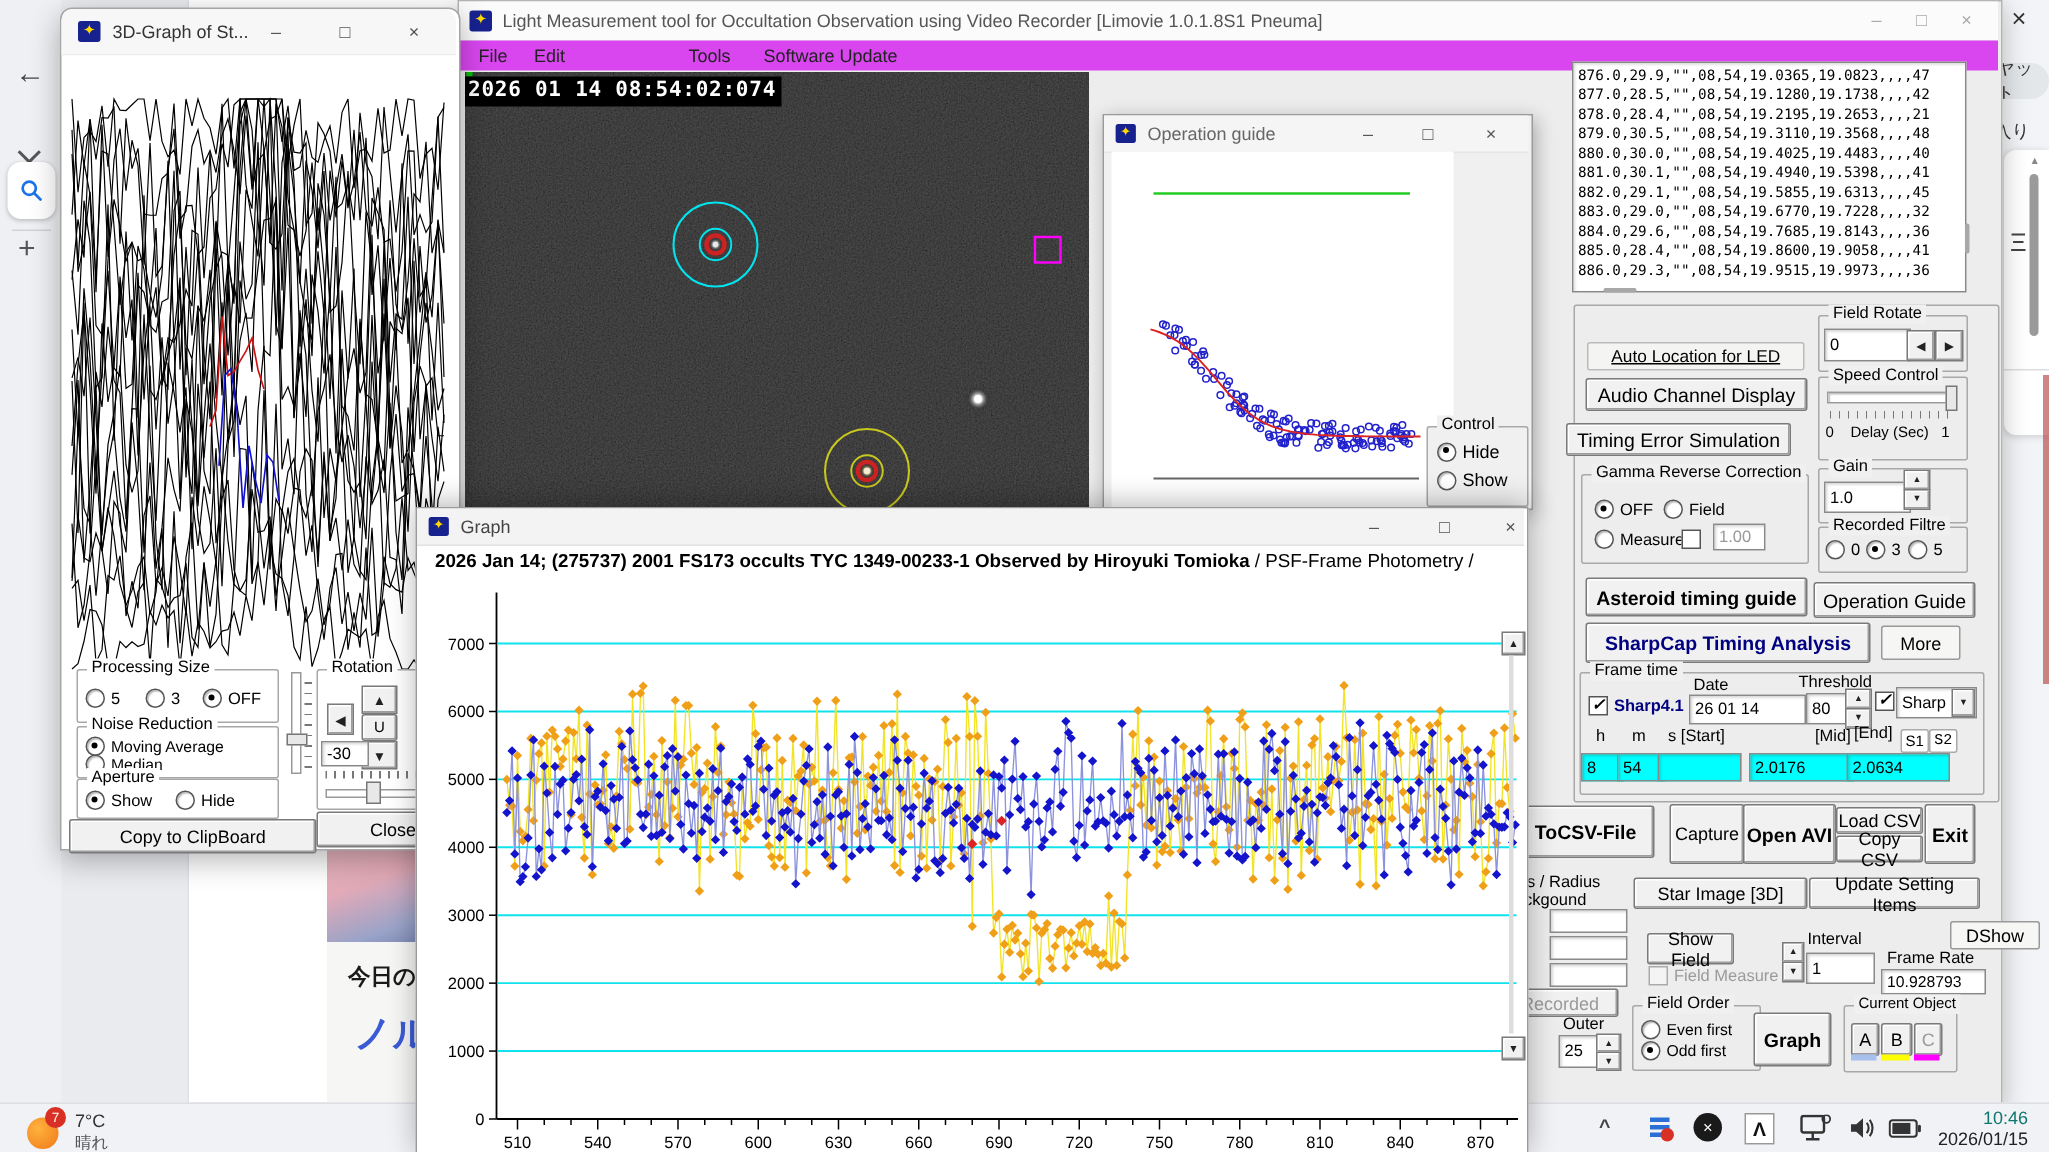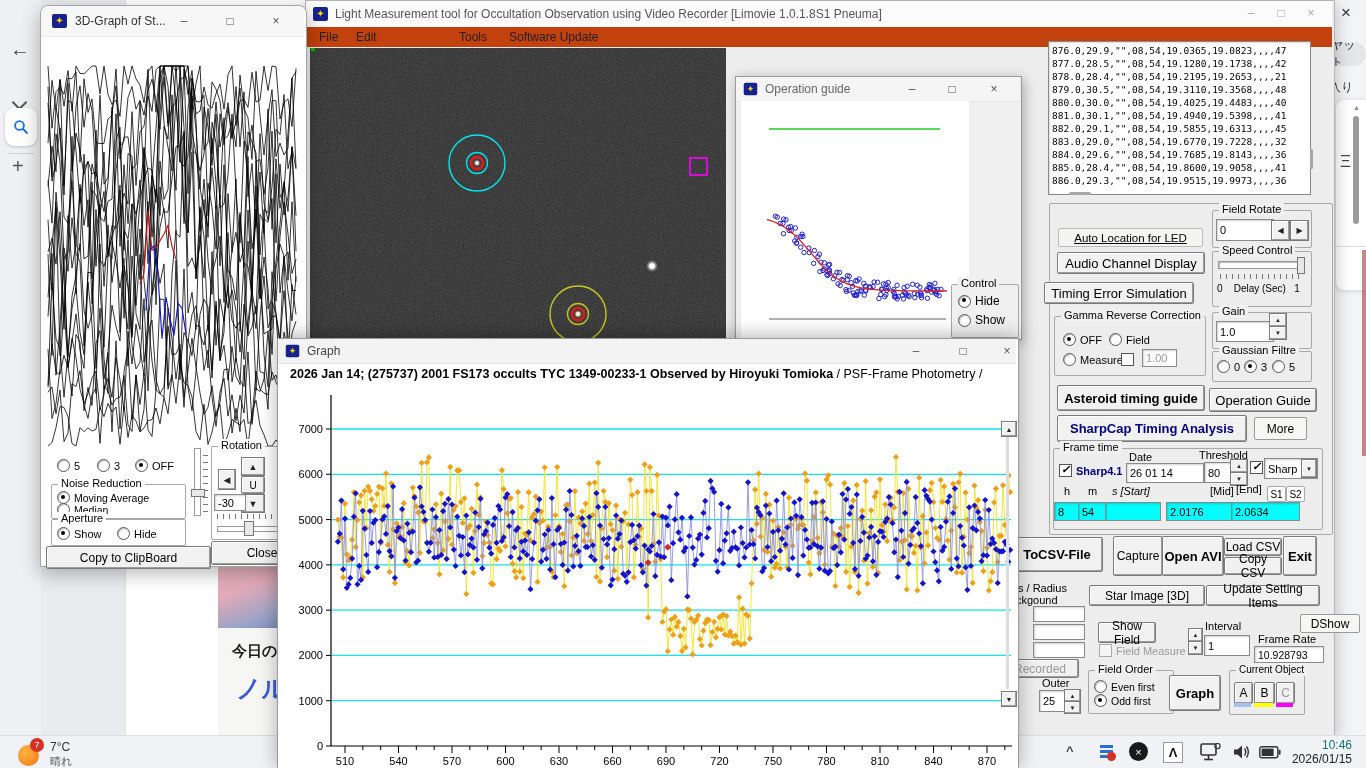--- a/index.html
+++ b/index.html
@@ -81,21 +81,21 @@
 
 <div class="abs" style="left:305px;top:0;width:1028px;height:735px;background:#ededed;border:1px solid #b5b5b5;box-shadow:0 4px 16px rgba(0,0,0,.25);">
   <div class="abs" style="left:0;top:0;width:1026px;height:26px;background:#fbfbfb;border-bottom:1px solid #e3e3e3;display:flex;align-items:center;">
     <span class="limicon">✦</span>
     <span style="font-size:12px;color:#555;margin-left:7px;">Light Measurement tool for Occultation Observation using Video Recorder [Limovie 1.0.1.8S1 Pneuma]</span>
   </div>
   <div class="abs wbtn" style="left:932px;top:2px;color:#aaa;">–</div>
   <div class="abs wbtn" style="left:962px;top:2px;color:#aaa;">□</div>
   <div class="abs wbtn" style="left:992px;top:2px;color:#aaa;">×</div>
 
-  <div class="abs" style="left:0;top:26px;width:1026px;height:20px;background:#c2410c;">
+  <div class="abs" style="left:0;top:26px;width:1026px;height:20px;background:#d946ef;">
     <span class="abs" style="left:13px;top:3px;font-size:12px;color:#222;">File</span>
     <span class="abs" style="left:50px;top:3px;font-size:12px;color:#222;">Edit</span>
     <span class="abs" style="left:98px;top:3px;font-size:12px;color:#222;margin-top:48px;">Option</span>
     <span class="abs" style="left:153px;top:3px;font-size:12px;color:#222;">Tools</span>
     <span class="abs" style="left:203px;top:3px;font-size:12px;color:#222;">Software Update</span>
   </div>
 
   <div class="abs" style="left:4px;top:47px;width:416px;height:298px;background:#000;overflow:hidden;">
     <svg width="416" height="298" style="position:absolute;left:0;top:0;">
       <defs>
@@ -138,20 +138,21 @@
         <circle cx="268" cy="266" r="28" fill="none" stroke="#c8c820" stroke-width="1.4"></circle>
         <circle cx="268" cy="266" r="10.5" fill="none" stroke="#c8c820" stroke-width="1.3"></circle>
         <circle cx="268" cy="266" r="6" fill="none" stroke="#cc2222" stroke-width="3"></circle>
         <circle cx="268" cy="266" r="5" fill="url(#st2)"></circle>
         <circle cx="268" cy="266" r="2.2" fill="#f4ead0"></circle>
       </g>
 
       <rect x="380" y="110" width="17" height="17" fill="none" stroke="#ff00ff" stroke-width="1.6"></rect>
       <rect x="1" y="0" width="4" height="3" fill="#00c000"></rect>
     </svg>
+    <div class="abs mono" style="left:0;top:3px;height:19px;background:#000;color:#fff;font-size:14px;font-weight:bold;padding:1px 4px 0 2px;letter-spacing:.5px;">2026 01 14 08:54:02:074</div>
   </div>
 
   <div class="abs mono" style="left:742px;top:40px;width:258px;height:150px;background:#fff;border:1px solid #888;box-shadow:inset 1px 1px 2px rgba(0,0,0,.15);font-size:9.5px;line-height:13px;padding:2px 0 0 3px;overflow:hidden;color:#000;white-space:pre;"><div>876.0,29.9,"",08,54,19.0365,19.0823,,,,47</div><div>877.0,28.5,"",08,54,19.1280,19.1738,,,,42</div><div>878.0,28.4,"",08,54,19.2195,19.2653,,,,21</div><div>879.0,30.5,"",08,54,19.3110,19.3568,,,,48</div><div>880.0,30.0,"",08,54,19.4025,19.4483,,,,40</div><div>881.0,30.1,"",08,54,19.4940,19.5398,,,,41</div><div>882.0,29.1,"",08,54,19.5855,19.6313,,,,45</div><div>883.0,29.0,"",08,54,19.6770,19.7228,,,,32</div><div>884.0,29.6,"",08,54,19.7685,19.8143,,,,36</div><div>885.0,28.4,"",08,54,19.8600,19.9058,,,,41</div><div>886.0,29.3,"",08,54,19.9515,19.9973,,,,36</div></div>
   <div class="abs" style="left:763px;top:191px;width:22px;height:3px;background:#a8a8a8;border-radius:2px;"></div>
   <div class="abs" style="left:1004px;top:148px;width:3px;height:20px;background:#a8a8a8;border-radius:2px;"></div>
 
   <div class="gb" style="left:743px;top:202px;width:282px;height:330px;"></div>
 
   <div class="b" style="left:752px;top:227px;width:143px;height:17px;background:#f4f4f2;box-shadow:none;border:1px solid #bbb;">
     <span style="text-decoration:underline;font-size:11.5px;">Auto Location for LED</span>
@@ -195,21 +196,21 @@
   <div class="lbl" style="left:911px;top:282px;font-size:10px;white-space:pre;">0    Delay (Sec)   1</div>
 
   <div class="gb" style="left:906px;top:311px;width:98px;height:35px;">
     <b>Gain</b>
   </div>
   <div class="f" style="left:910px;top:320px;width:50px;height:19px;">1.0</div>
   <div class="sp" style="left:963px;top:312px;width:16px;height:12px;">▲</div>
   <div class="sp" style="left:963px;top:325px;width:16px;height:12px;">▼</div>
 
   <div class="gb" style="left:906px;top:350px;width:98px;height:29px;">
-    <b>Gaussian Filtre</b>
+    <b>Recorded Filtre</b>
   </div>
   <div class="rd" style="left:911px;top:359px;">
       <i></i>
       <span>0</span>
     </div>
   <div class="rd sel" style="left:938px;top:359px;">
       <i></i>
       <span>3</span>
     </div>
   <div class="rd" style="left:966px;top:359px;">
@@ -237,25 +238,25 @@
   <div class="sp" style="left:924px;top:471px;width:16px;height:12px;">▼</div>
   <div class="ck sel" style="left:944px;top:460px;">
       <i></i>
     </div>
   <div class="f" style="left:958px;top:457px;width:52px;height:19px;padding:0;">
     <span style="margin-left:3px;flex:1;">Sharp</span>
     <span class="sp" style="position:static;width:14px;height:17px;">▼</span>
   </div>
   <div class="lbl" style="left:758px;top:484px;">h</div>
   <div class="lbl" style="left:782px;top:484px;">m</div>
-  <div class="lbl" style="left:806px;top:484px;font-style:italic;">s [Start]</div>
+  <div class="lbl" style="left:806px;top:484px;">s [Start]</div>
   <div class="lbl" style="left:904px;top:484px;">[Mid]</div>
   <div class="lbl" style="left:930px;top:482px;">[End]</div>
   <div class="b" style="left:961px;top:485px;width:17px;height:14px;font-size:10px;background:#fff;box-shadow:none;border:1px solid #aaa;">S1</div>
-  <div class="b" style="left:980px;top:485px;width:17px;height:14px;font-size:10px;background:#ffffff;box-shadow:none;border:1px solid #aaa;">S2</div>
+  <div class="b" style="left:980px;top:485px;width:17px;height:14px;font-size:10px;background:#ffffff;box-shadow:none;border:1px solid #aaa;font-family:Liberation Mono, monospace;">S2</div>
   <div class="f cy" style="left:748px;top:501px;width:21px;height:17px;">8</div>
   <div class="f cy" style="left:772px;top:501px;width:24px;height:17px;">54</div>
   <div class="f cy" style="left:799px;top:501px;width:48px;height:17px;"></div>
   <div class="f cy" style="left:860px;top:501px;width:62px;height:17px;">2.0176</div>
   <div class="f cy" style="left:925px;top:501px;width:61px;height:17px;">2.0634</div>
 
   <div class="b bold" style="left:705px;top:536px;width:90px;height:33px;font-size:13px;">ToCSV-File</div>
   <div class="b" style="left:807px;top:535px;width:48px;height:38px;">Capture</div>
   <div class="b bold" style="left:856px;top:535px;width:60px;height:38px;font-size:13px;">Open AVI</div>
   <div class="b" style="left:918px;top:537px;width:56px;height:16px;">Load CSV</div>
@@ -338,20 +339,23 @@
       <polyline points="4,278.6 8,215.4 12,337.2 16,286.8 20,219.7 24,329.5 28,303.7 32,275.9 36,312.4 40,330.3 44,243.6 48,287.3 52,355.5 56,205.9 60,321.0 64,355.2 68,203.7 72,223.4 76,250.2 80,220.3 84,328.1 88,217.9 92,267.4 96,216.4 100,324.2 104,291.4 108,149.1 112,266.6 116,149.0 120,174.0 124,174.1 128,140.6 132,108.8 136,107.8 140,95.3 144,274.9 148,254.4 152,291.5 156,168.8 160,291.7 164,330.0 168,213.6 172,307.3 176,260.9 180,283.1 184,248.3 188,282.5 192,290.2 196,283.3 200,321.5 204,203.1 208,267.6 212,290.6 216,230.7 220,316.8 224,348.7 228,233.6 232,275.6 236,301.7 240,218.0 244,254.0 248,282.8 252,238.5 " fill="none" stroke="#000000" stroke-width="0.8"></polyline>
       <polyline points="4,347.1 8,245.0 12,300.9 16,311.2 20,359.2 24,313.8 28,270.7 32,249.6 36,294.3 40,316.5 44,234.4 48,234.7 52,330.5 56,270.3 60,341.1 64,313.6 68,267.2 72,288.4 76,302.9 80,227.8 84,249.8 88,307.8 92,330.9 96,324.2 100,260.8 104,352.8 108,258.8 112,219.2 116,245.3 120,225.9 124,348.1 128,235.8 132,192.5 136,331.9 140,294.6 144,302.9 148,276.5 152,267.8 156,296.7 160,306.9 164,286.5 168,332.0 172,267.0 176,322.4 180,278.3 184,246.9 188,343.9 192,320.2 196,342.5 200,348.5 204,284.0 208,251.2 212,352.3 216,278.8 220,238.0 224,289.7 228,278.8 232,277.7 236,304.7 240,252.7 244,299.1 248,330.8 252,340.9 " fill="none" stroke="#000000" stroke-width="0.8"></polyline>
       <polyline points="4,311.1 8,380.5 12,365.5 16,330.2 20,268.7 24,328.4 28,358.0 32,296.5 36,304.2 40,372.7 44,349.5 48,367.5 52,305.5 56,292.6 60,351.4 64,340.5 68,359.3 72,319.5 76,341.8 80,372.0 84,293.2 88,326.0 92,286.2 96,309.4 100,337.6 104,278.5 108,322.8 112,352.3 116,260.9 120,261.6 124,351.3 128,336.7 132,222.2 136,341.7 140,231.1 144,350.0 148,372.6 152,333.4 156,276.4 160,261.3 164,269.0 168,340.0 172,263.2 176,322.6 180,307.3 184,342.2 188,308.4 192,338.4 196,346.5 200,266.3 204,297.9 208,289.0 212,268.2 216,333.5 220,335.1 224,371.3 228,264.0 232,275.6 236,336.7 240,318.8 244,366.2 248,295.2 252,283.1 " fill="none" stroke="#000000" stroke-width="0.8"></polyline>
       <polyline points="4,349.3 8,305.6 12,334.0 16,336.4 20,317.3 24,329.4 28,300.3 32,319.4 36,351.4 40,365.6 44,355.6 48,340.0 52,333.2 56,371.6 60,356.7 64,314.4 68,393.8 72,302.8 76,390.8 80,333.6 84,310.3 88,381.7 92,336.8 96,393.2 100,371.4 104,294.6 108,282.0 112,341.7 116,355.8 120,358.9 124,270.0 128,301.3 132,340.9 136,311.6 140,369.3 144,301.5 148,317.7 152,287.4 156,288.5 160,332.4 164,312.0 168,358.7 172,388.4 176,354.1 180,340.3 184,378.0 188,356.7 192,382.6 196,357.2 200,375.0 204,313.9 208,386.4 212,350.5 216,353.5 220,341.0 224,293.8 228,342.3 232,336.9 236,352.9 240,294.3 244,310.9 248,387.4 252,314.3 " fill="none" stroke="#000000" stroke-width="0.8"></polyline>
       <polyline points="4,354.3 8,348.9 12,375.7 16,352.1 20,403.6 24,395.1 28,345.7 32,348.6 36,332.6 40,367.2 44,380.3 48,356.4 52,350.2 56,405.4 60,347.7 64,353.0 68,366.9 72,360.7 76,359.1 80,337.4 84,386.9 88,393.5 92,337.2 96,366.5 100,335.4 104,391.9 108,398.5 112,351.4 116,355.9 120,348.2 124,288.0 128,316.8 132,315.9 136,306.3 140,359.5 144,332.7 148,300.3 152,328.8 156,354.9 160,376.3 164,369.2 168,347.8 172,378.5 176,364.4 180,331.7 184,330.9 188,395.1 192,370.3 196,393.7 200,327.1 204,385.5 208,382.7 212,333.1 216,351.1 220,355.1 224,356.7 228,333.9 232,344.0 236,353.3 240,359.4 244,331.5 248,363.1 252,397.0 " fill="none" stroke="#000000" stroke-width="0.8"></polyline>
       <polyline points="4,408.0 8,404.5 12,389.5 16,368.4 20,369.5 24,378.6 28,405.6 32,408.0 36,389.6 40,393.7 44,389.8 48,393.0 52,391.3 56,369.5 60,378.6 64,365.5 68,373.9 72,369.0 76,406.4 80,368.0 84,399.4 88,377.1 92,383.0 96,394.0 100,389.8 104,382.7 108,381.7 112,370.0 116,385.8 120,359.3 124,375.8 128,336.6 132,365.4 136,325.9 140,344.6 144,347.6 148,359.0 152,393.4 156,401.8 160,366.3 164,406.4 168,394.2 172,375.0 176,366.6 180,408.0 184,396.5 188,381.5 192,384.3 196,386.9 200,381.4 204,408.0 208,373.2 212,362.3 216,387.8 220,396.8 224,408.0 228,408.0 232,401.9 236,408.0 240,385.9 244,406.1 248,379.8 252,377.0 " fill="none" stroke="#000000" stroke-width="0.8"></polyline>
       <polyline points="96,246.3 100,235.5 104,172.9 108,212.3 112,209.7 116,202.7 120,196.1 124,187.4 128,208.5 132,221.3 " fill="none" stroke="#cc1111" stroke-width="1.1"></polyline>
       <polyline points="102,272.6 106,212.1 110,207.7 114,236.6 118,300.6 122,259.2 126,281.0 130,297.4 134,265.3 138,270.2 142,296.1 " fill="none" stroke="#1111cc" stroke-width="1.1"></polyline>
     </svg>
 
+  <div class="gb onwhite" style="left:10px;top:440px;width:133px;height:34px;">
+    <b>Processing Size</b>
+  </div>
   <div class="rd" style="left:16px;top:453px;">
       <i></i>
       <span>5</span>
     </div>
   <div class="rd" style="left:56px;top:453px;">
       <i></i>
       <span>3</span>
     </div>
   <div class="rd sel" style="left:94px;top:453px;">
       <i></i>

